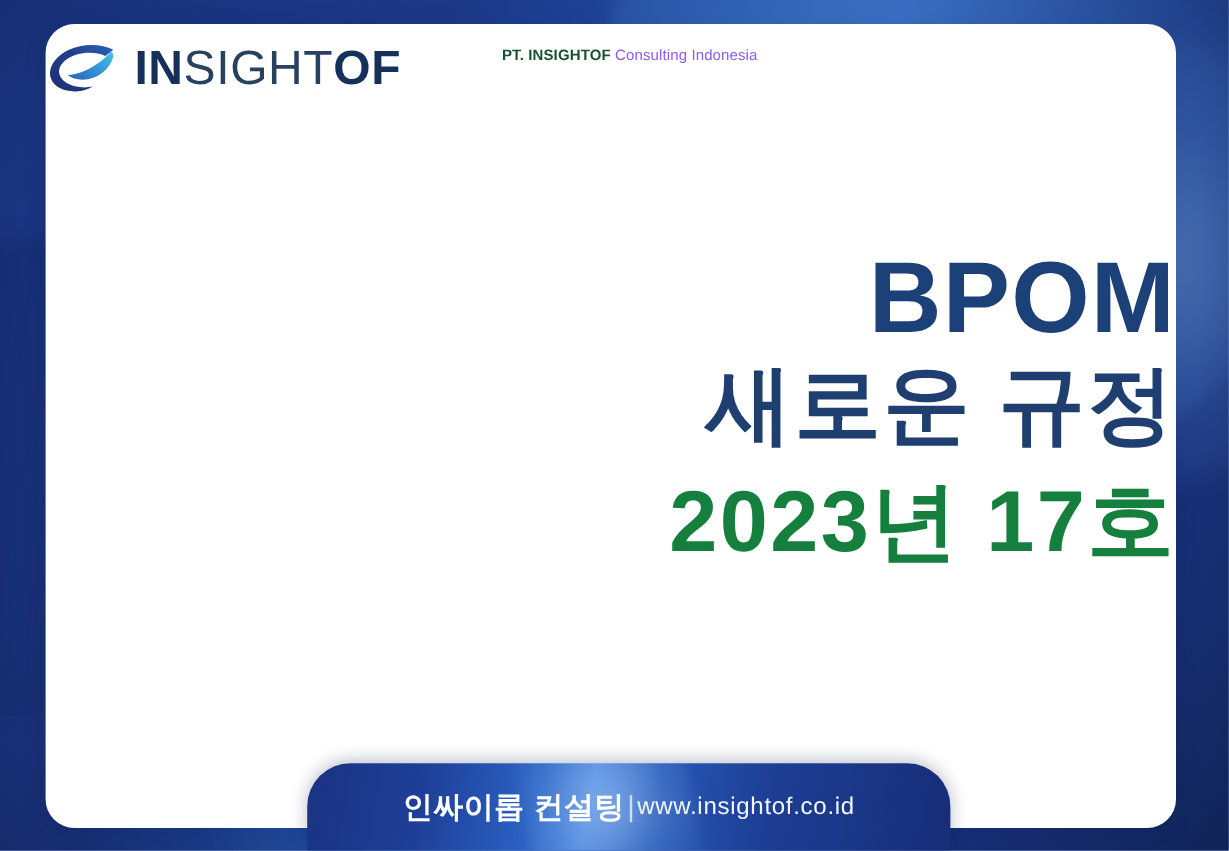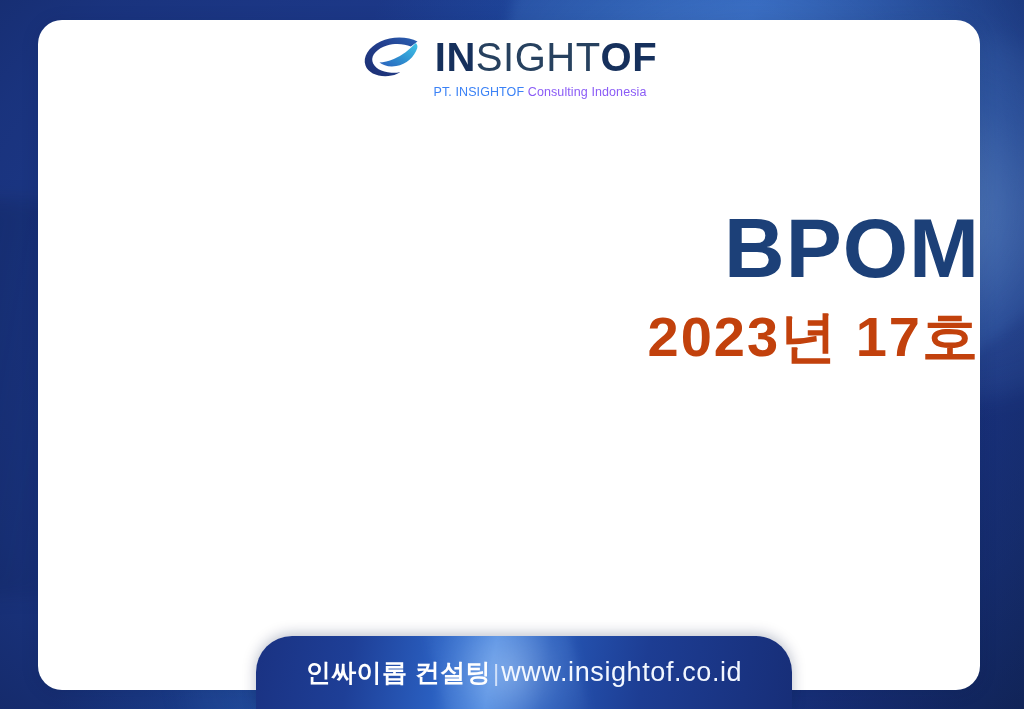--- a/index.html
+++ b/index.html
@@ -107,22 +107,23 @@
     box-shadow: 0 2px 18px rgba(6,20,60,0.14);
   }
 
   
   .logo-block {
     position: absolute;
     left: 0;
     right: 0;
     top: 14px;
     display: flex;
-    flex-direction: column;
-    align-items: center;
+    flex-direction: row;
+    align-items: flex-start;
+    gap: 22px;
   }
   .logo-row {
     display: flex;
     align-items: center;
     gap: 12px;
   }
   .logo-mark {
     width: 62px;
     height: 46px;
     flex: 0 0 auto;
@@ -136,21 +137,21 @@
   }
   .logo-word .w-bold { font-weight: 700; }
   .logo-word .w-thin { font-weight: 300; color: #27415f; }
   .logo-tag {
     margin-top: 5px;
     margin-left: 62px;
     font-size: 12.5px;
     letter-spacing: 0.1px;
     white-space: nowrap;
   }
-  .logo-tag .t-bold { font-weight: 400; color: #3b82f6; }
+  .logo-tag .t-bold { font-weight: 700; color: #14532d; }
   .logo-tag .t-light { font-weight: 400; color: #8b5cf6; }
 
   
   .headline {
     position: absolute;
     left: 0;
     right: 0;
     top: 186px;
     text-align: right;
   }
@@ -164,24 +165,24 @@
   }
   .line-korean {
     font-size: 72px;
     font-weight: 700;
     letter-spacing: 2px;
     color: #1f3f70;
     line-height: 1.18;
     margin: 4px 0 0 0;
   }
   .line-issue {
-    font-size: 56px;
+    font-size: 72px;
     font-weight: 700;
     letter-spacing: 2px;
-    color: #c2410c;
+    color: #15803d;
     line-height: 1.18;
     margin: 12px 0 12px 0;
   }
 
   
   .footer-pill {
     position: absolute;
     left: 256px;
     top: 636px;
     width: 536px;
@@ -231,21 +232,21 @@
     color: #ffffff;
     letter-spacing: 0.4px;
   }
   .footer-sep {
     font-size: 24px;
     font-weight: 300;
     color: #dce8fb;
     opacity: 0.9;
   }
   .footer-url {
-    font-size: 27px;
+    font-size: 20px;
     font-weight: 400;
     color: #f2f7ff;
     letter-spacing: 0.6px;
   }
 </style>
 </head>
 <body>
 
 <div class="slide">
 
@@ -283,20 +284,21 @@
         </span>
       </div>
       <div class="logo-tag">
         <span class="t-bold">PT. INSIGHTOF</span>
         <span class="t-light">Consulting Indonesia</span>
       </div>
     </div>
 
     <div class="headline">
       <p class="line-brand">BPOM</p>
+      <p class="line-korean">새로운 규정</p>
       <p class="line-issue">2023년 17호</p>
     </div>
 
   </div>
 
   <div class="footer-pill">
     <div class="footer-inner">
       <span class="footer-ko">인싸이롭 컨설팅</span>
       <span class="footer-sep">|</span>
       <span class="footer-url">www.insightof.co.id</span>

